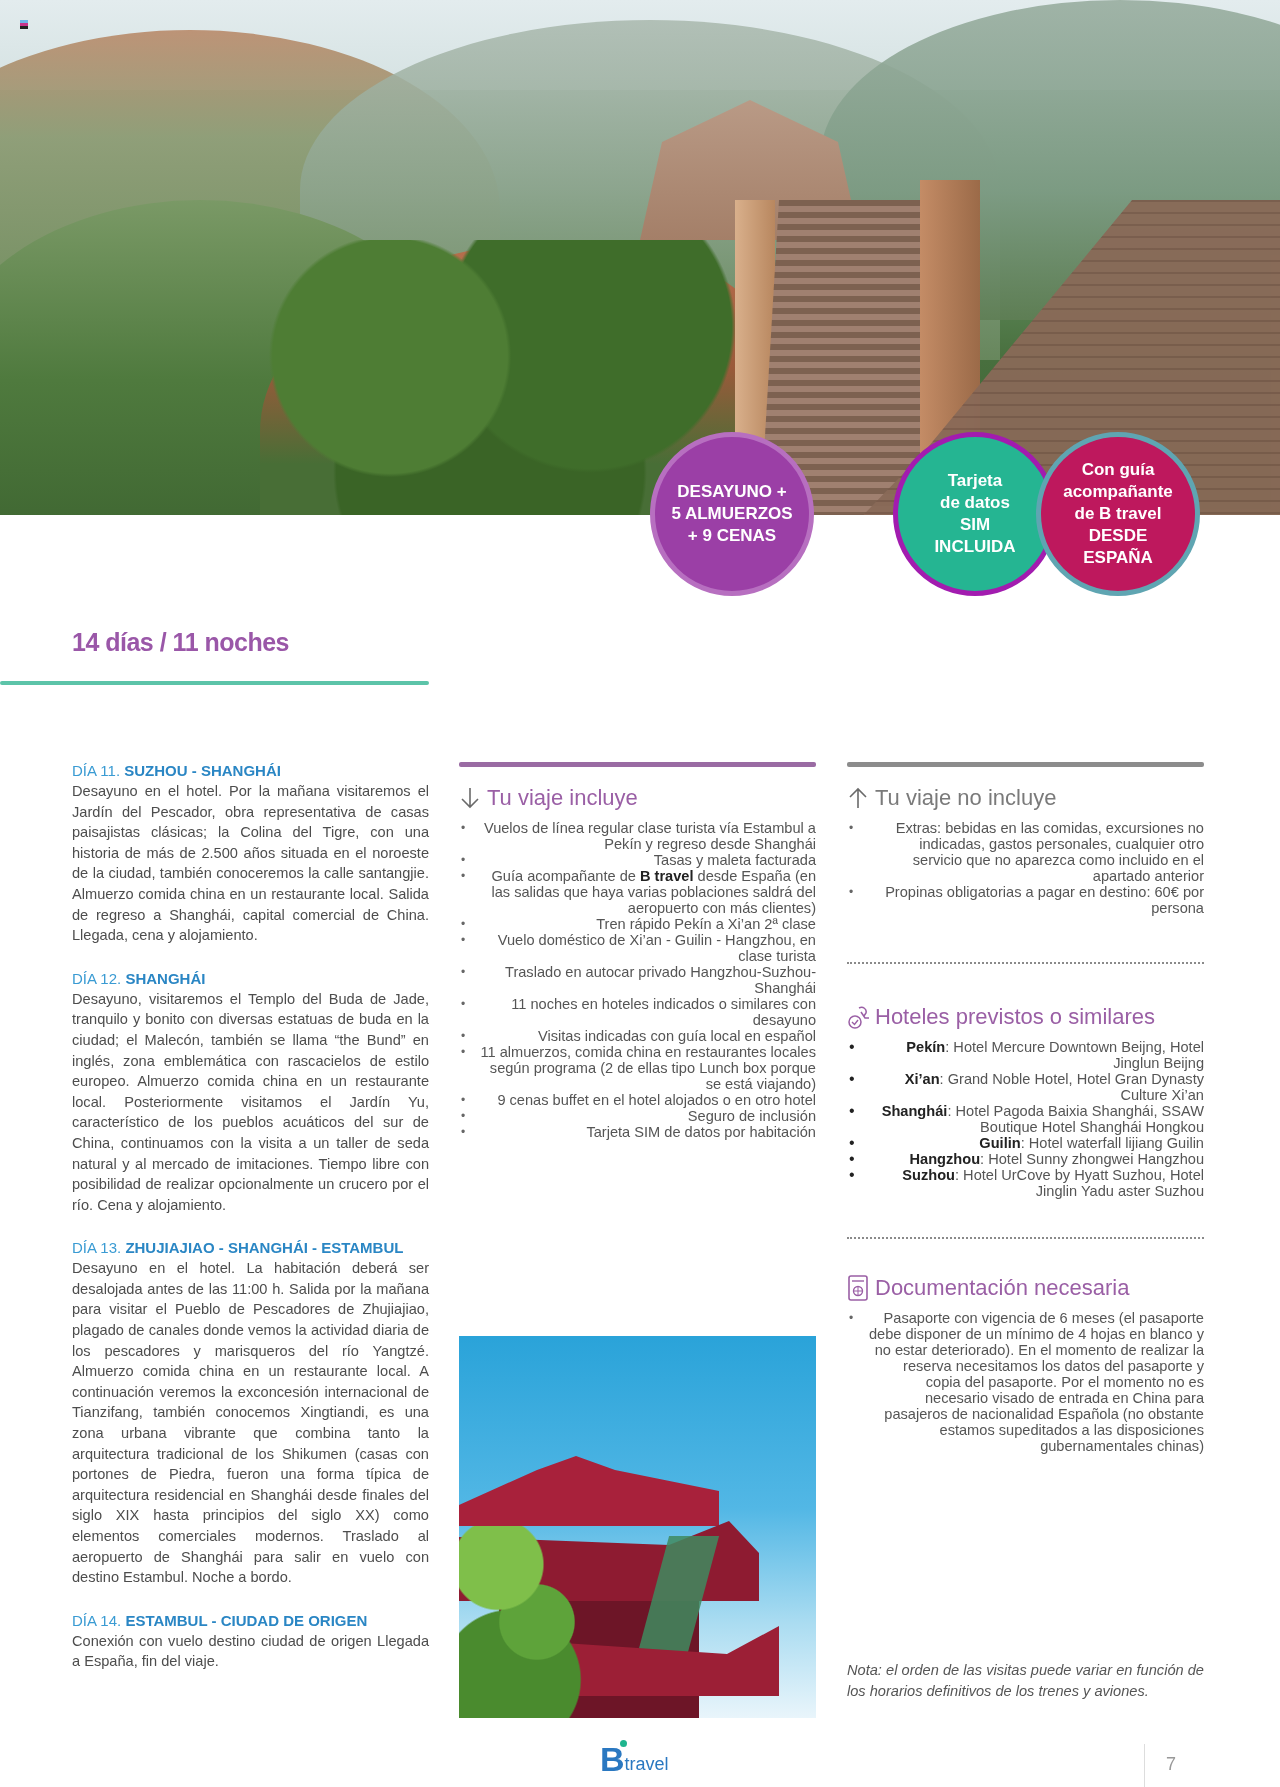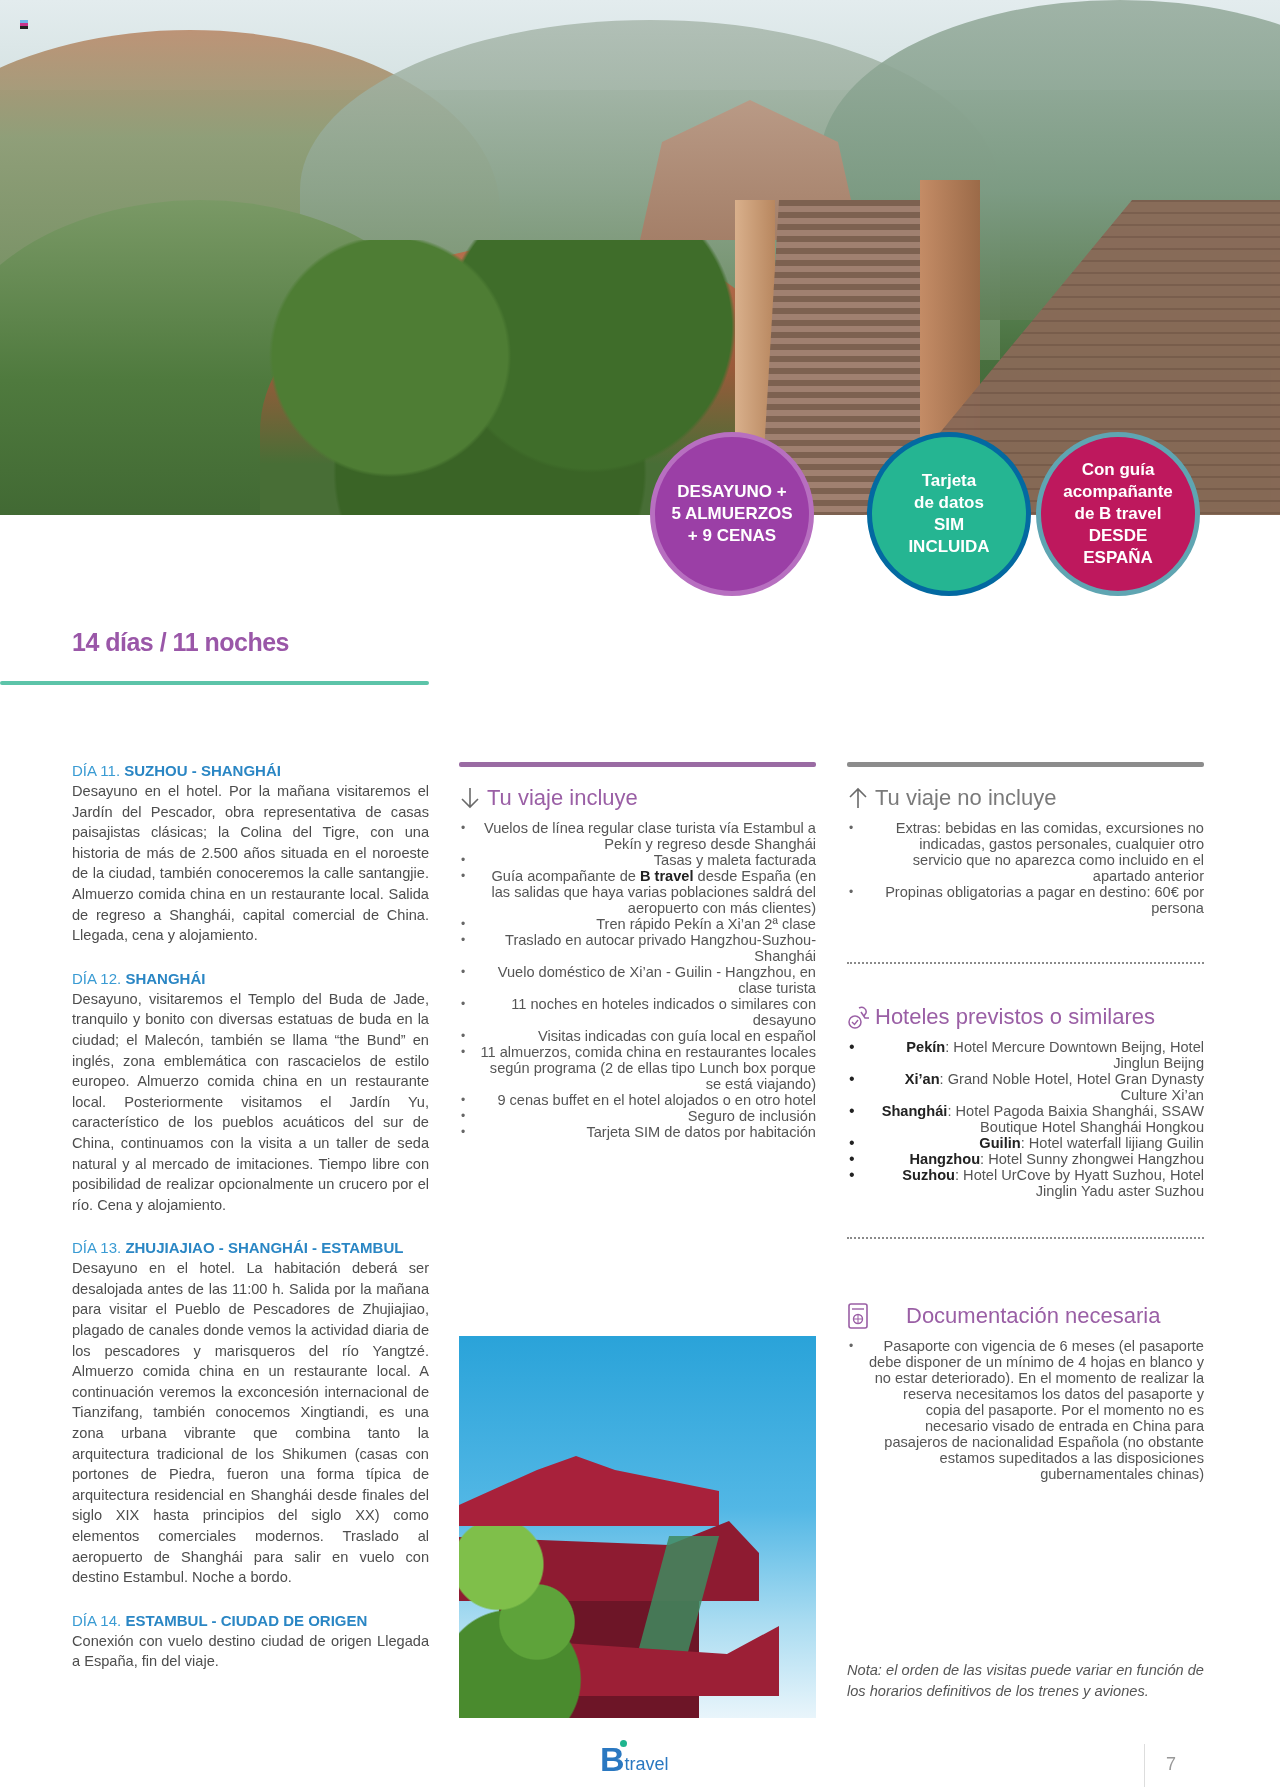--- a/index.html
+++ b/index.html
@@ -30,21 +30,21 @@
     background: radial-gradient(circle at 30% 40%, #4e7d34 0 30%, transparent 31%), radial-gradient(circle at 70% 30%, #3f6d2a 0 35%, transparent 36%), radial-gradient(circle at 50% 80%, #3a6426 0 45%, transparent 46%); }
   .hero .flag { position: absolute; left: 20px; top: 20px; width: 8px; height: 9px;
     background: linear-gradient(180deg, #6fb4e8 0 33%, #c9338b 33% 66%, #222 66% 100%); }
 
   
   .badge { position: absolute; width: 164px; height: 164px; border-radius: 50%;
     display: flex; flex-direction: column; align-items: center; justify-content: center; text-align: center;
     color: #ffffff; font-size: 17px; line-height: 1.3; font-weight: 700; }
   .badge span { display: block; }
   .b1 { left: 650px; top: 432px; background: #9b3fa6; border: 5px solid #b76fc0; }
-  .b2 { left: 867px; top: 432px; background: #25b592; border: 5px solid #0369a1; }
+  .b2 { left: 893px; top: 432px; background: #25b592; border: 5px solid #a21caf; }
   .b3 { left: 1036px; top: 432px; background: #be185d; border: 5px solid #5fa5b2; }
 
   
   .duration { position: absolute; left: 72px; top: 628px; font-size: 25px; font-weight: 700; color: #9a57a8; letter-spacing: -0.5px; }
   .duration-line { position: absolute; left: 0; top: 681px; width: 429px; height: 4px; background: #5cc4a9; border-radius: 2px; }
 
   
   .col-left { position: absolute; left: 72px; top: 760px; width: 357px; }
   .day { margin-bottom: 22px; }
   .day-head { font-size: 15px; color: #3a9bd3; line-height: 21px; }
@@ -171,22 +171,22 @@
           <path d="M11 2 V21 M3 13 L11 21 L19 13" fill="none" stroke="#6a6a6a" stroke-width="1.6"></path>
         </svg>
     </span>
     <span>Tu viaje incluye</span>
   </div>
   <ul class="bl">
     <li><span>Vuelos de línea regular clase turista vía Estambul a Pekín y regreso desde Shanghái</span></li>
     <li><span>Tasas y maleta facturada</span></li>
     <li><span>Guía acompañante de </span><b>B travel</b><span> desde España (en las salidas que haya varias poblaciones saldrá del aeropuerto con más clientes)</span></li>
     <li><span>Tren rápido Pekín a Xi’an 2ª clase</span></li>
+    <li><span>Vuelo doméstico de Xi’an - Guilin - Hangzhou, en clase turista</span></li>
     <li><span>Traslado en autocar privado Hangzhou-Suzhou-Shanghái</span></li>
-    <li><span>Vuelo doméstico de Xi’an - Guilin - Hangzhou, en clase turista</span></li>
     <li><span>11 noches en hoteles indicados o similares con desayuno</span></li>
     <li><span>Visitas indicadas con guía local en español</span></li>
     <li><span>11 almuerzos, comida china en restaurantes locales según programa (2 de ellas tipo Lunch box porque se está viajando)</span></li>
     <li><span>9 cenas buffet en el hotel alojados o en otro hotel</span></li>
     <li><span>Seguro de inclusión</span></li>
     <li><span>Tarjeta SIM de datos por habitación</span></li>
   </ul>
 </div>
 
 <div class="temple">
@@ -229,21 +229,21 @@
     <li><b>Pekín</b><span>: Hotel Mercure Downtown Beijng, Hotel Jinglun Beijng</span></li>
     <li><b>Xi’an</b><span>: Grand Noble Hotel, Hotel Gran Dynasty Culture Xi’an</span></li>
     <li><b>Shanghái</b><span>: Hotel Pagoda Baixia Shanghái, SSAW Boutique Hotel Shanghái Hongkou</span></li>
     <li><b>Guilin</b><span>: Hotel waterfall lijiang Guilin</span></li>
     <li><b>Hangzhou</b><span>: Hotel Sunny zhongwei Hangzhou</span></li>
     <li><b>Suzhou</b><span>: Hotel UrCove by Hyatt Suzhou, Hotel Jinglin Yadu aster Suzhou</span></li>
   </ul>
 
   <div class="dots" style="margin-top:38px;"></div>
 
-  <div class="sec-title" style="margin-top:64px;gap:31px;">
+  <div class="sec-title" style="margin-top:36px;">
     <span class="ico">
       <svg width="22" height="26" viewBox="0 0 22 26">
           <rect x="2" y="1" width="18" height="24" rx="2" fill="none" stroke="#9a5fa5" stroke-width="1.6"></rect>
           <line x1="5" y1="6" x2="17" y2="6" stroke="#9a5fa5" stroke-width="1.4"></line>
           <circle cx="11" cy="16" r="4.5" fill="none" stroke="#9a5fa5" stroke-width="1.4"></circle>
           <line x1="6.5" y1="16" x2="15.5" y2="16" stroke="#9a5fa5" stroke-width="1"></line>
           <line x1="11" y1="11.5" x2="11" y2="20.5" stroke="#9a5fa5" stroke-width="1"></line>
         </svg>
     </span>
     <span>Documentación necesaria</span>

